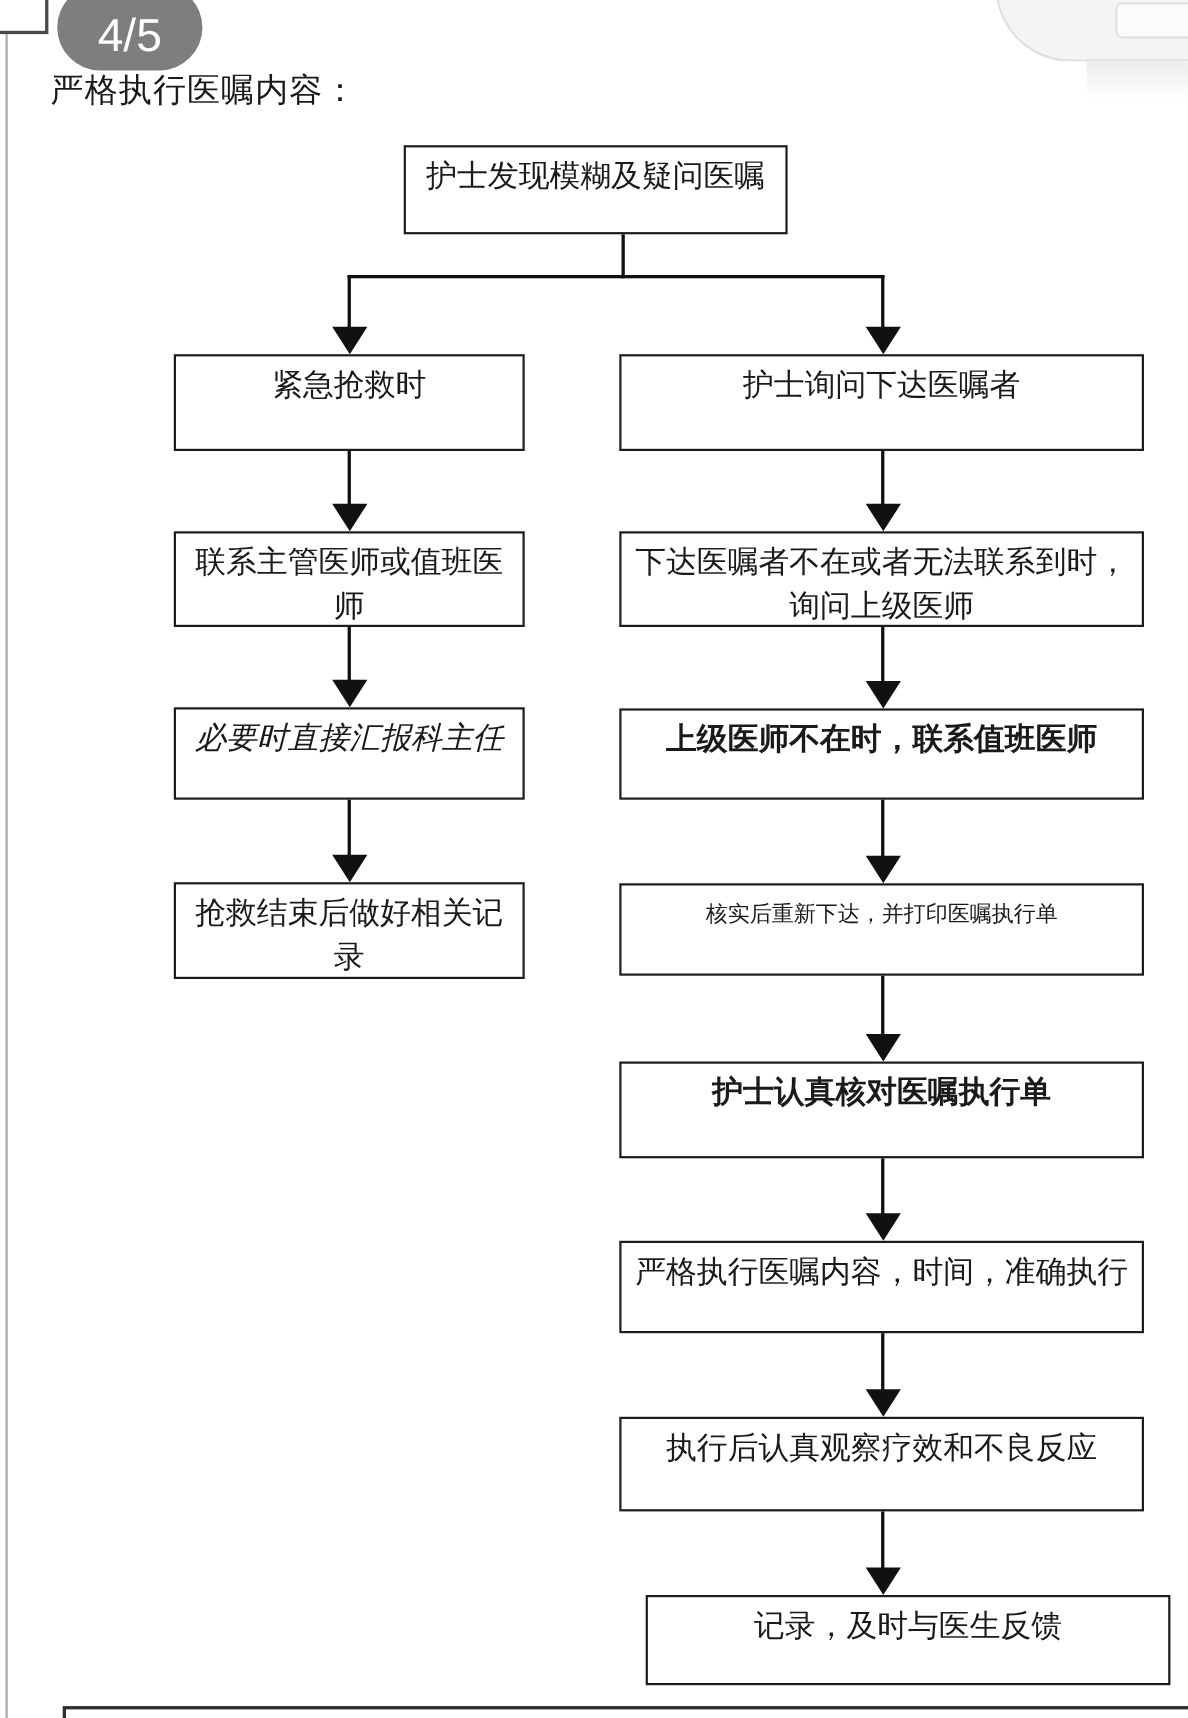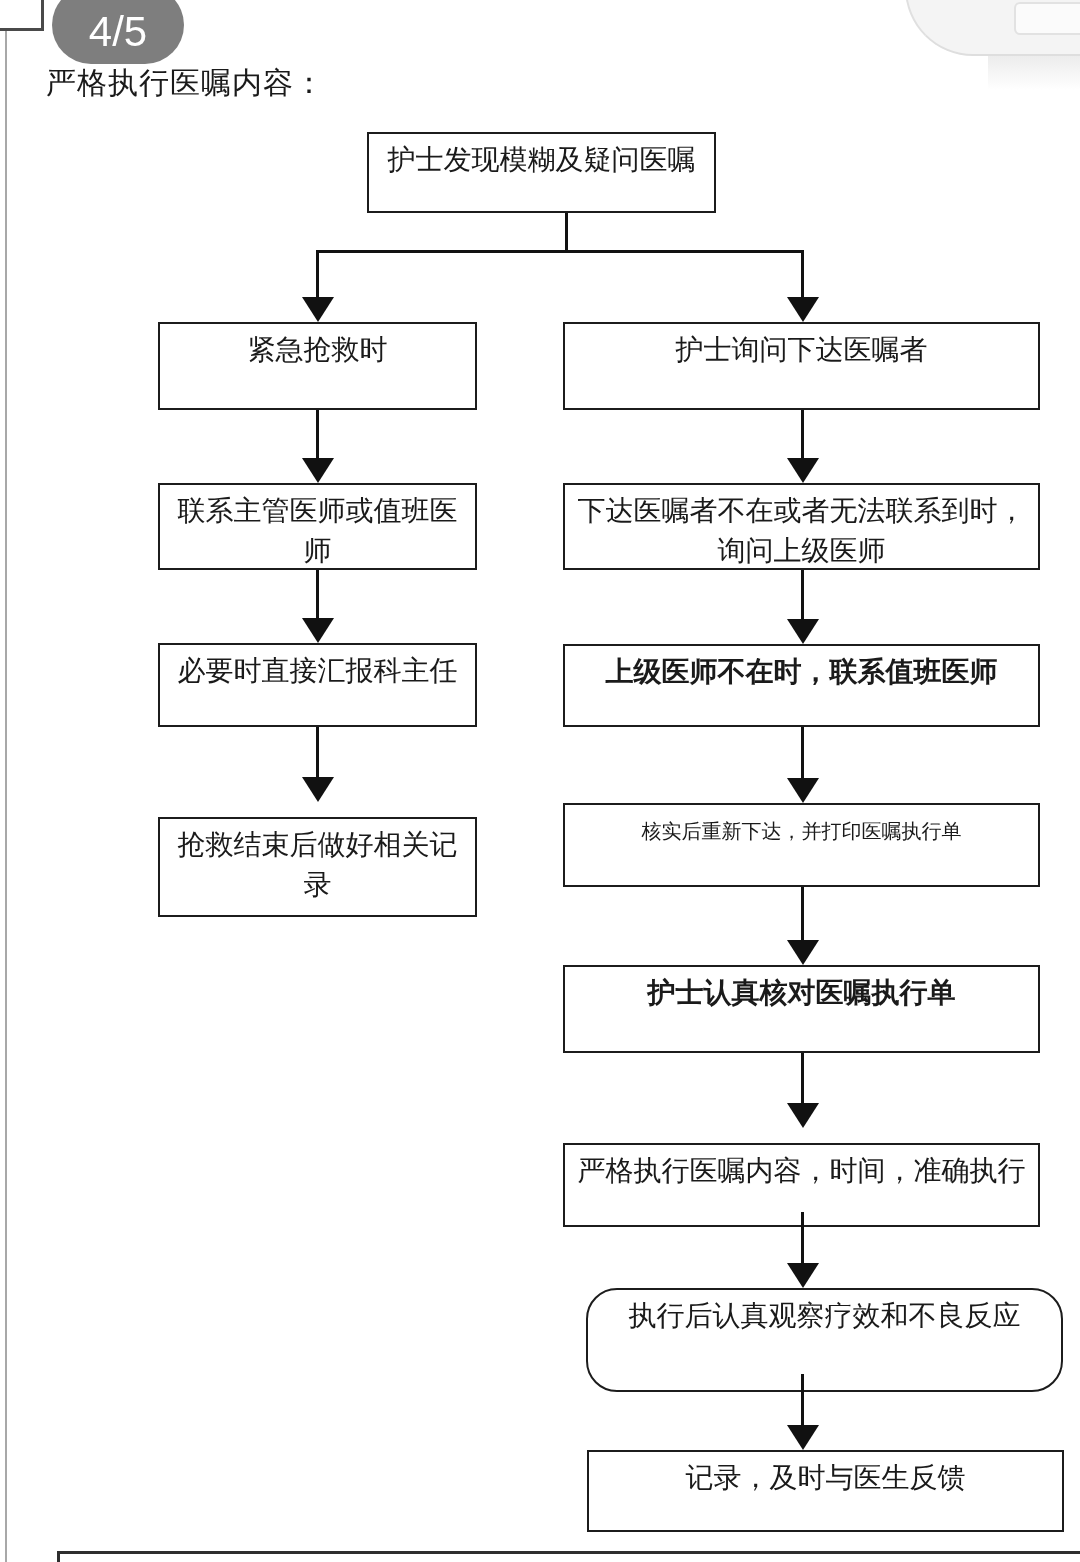--- a/index.html
+++ b/index.html
@@ -88,32 +88,32 @@
 <div class="overlay-tab"></div>
 
 <div class="badge">4/5</div>
 <div class="doc-title">严格执行医嘱内容：</div>
 
 <div class="node" style="left:367px;top:132px;width:349px;height:81px;">护士发现模糊及疑问医嘱</div>
 
 <div class="node" style="left:158px;top:322px;width:319px;height:88px;">紧急抢救时</div>
 <div class="node" style="left:158px;top:483px;width:319px;height:87px;">联系主管医师或值班医
 师</div>
-<div class="node" style="left:158px;top:643px;width:319px;height:84px;">必要时直接汇报科主任</div>
-<div class="node" style="left:158px;top:802px;width:319px;height:100px;margin-top:15px;">抢救结束后做好相关记
+<div class="node" style="left:158px;top:643px;width:319px;height:84px;font-style:italic;">必要时直接汇报科主任</div>
+<div class="node" style="left:158px;top:802px;width:319px;height:88px;">抢救结束后做好相关记
 录</div>
 
 <div class="node" style="left:563px;top:322px;width:477px;height:88px;">护士询问下达医嘱者</div>
 <div class="node" style="left:563px;top:483px;width:477px;height:87px;">下达医嘱者不在或者无法联系到时，
 询问上级医师</div>
 <div class="node" style="left:563px;top:644px;width:477px;height:83px;font-weight:bold;">上级医师不在时，联系值班医师</div>
 <div class="node" style="left:563px;top:803px;width:477px;height:84px;font-size:20px;">核实后重新下达，并打印医嘱执行单</div>
 <div class="node" style="left:563px;top:965px;width:477px;height:88px;font-weight:bold;">护士认真核对医嘱执行单</div>
-<div class="node" style="left:563px;top:1128px;width:477px;height:84px;margin-top:15px;">严格执行医嘱内容，时间，准确执行</div>
-<div class="node" style="left:586px;top:1288px;width:477px;height:104px;border-radius:31px;">执行后认真观察疗效和不良反应</div>
+<div class="node" style="left:563px;top:1128px;width:477px;height:84px;">严格执行医嘱内容，时间，准确执行</div>
+<div class="node" style="left:563px;top:1288px;width:477px;height:86px;">执行后认真观察疗效和不良反应</div>
 <div class="node" style="left:563px;top:1450px;width:477px;height:82px;margin-left:24px;">记录，及时与医生反馈</div>
 
 <div class="vline" style="left:565px;top:213px;height:40px;"></div>
 <div class="hline" style="left:316px;top:250px;width:488px;"></div>
 
 <div class="vline" style="left:316px;top:250px;height:48px;"></div>
 <div class="arrow" style="left:302px;top:297px;"></div>
 <div class="vline" style="left:801px;top:250px;height:48px;"></div>
 <div class="arrow" style="left:787px;top:297px;"></div>
 

